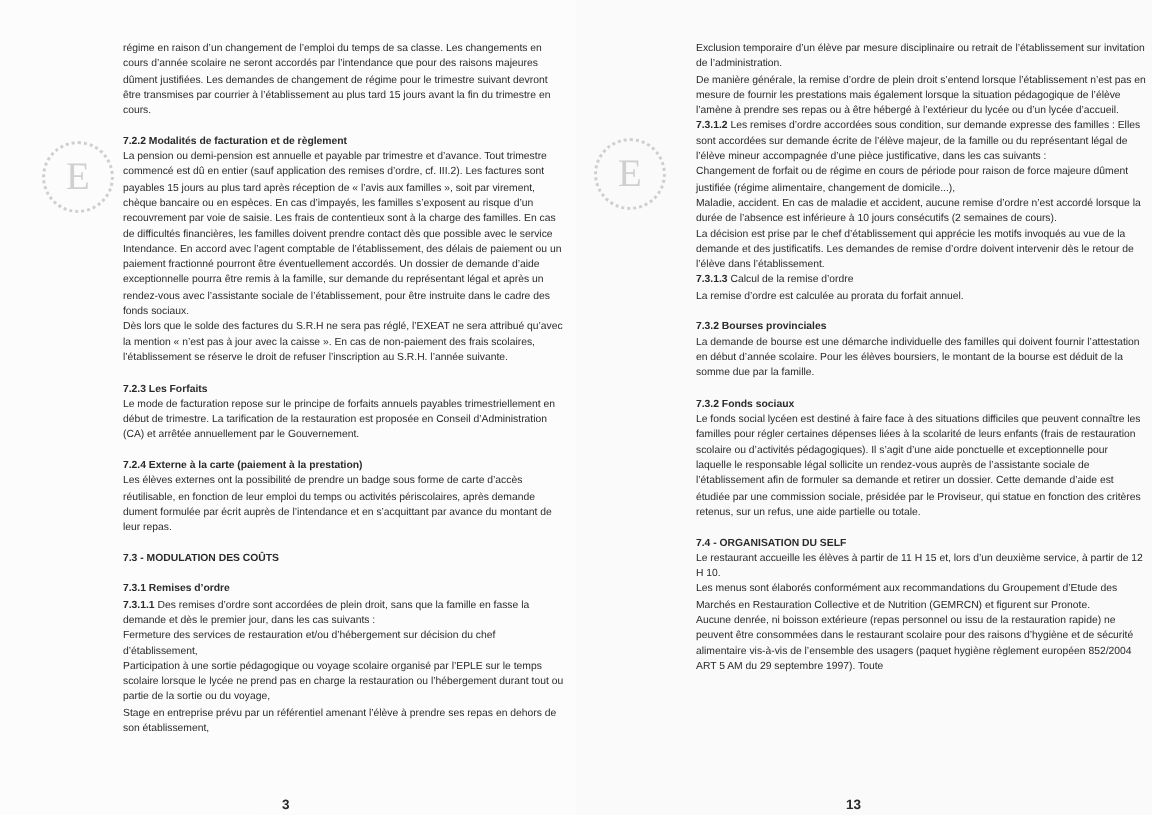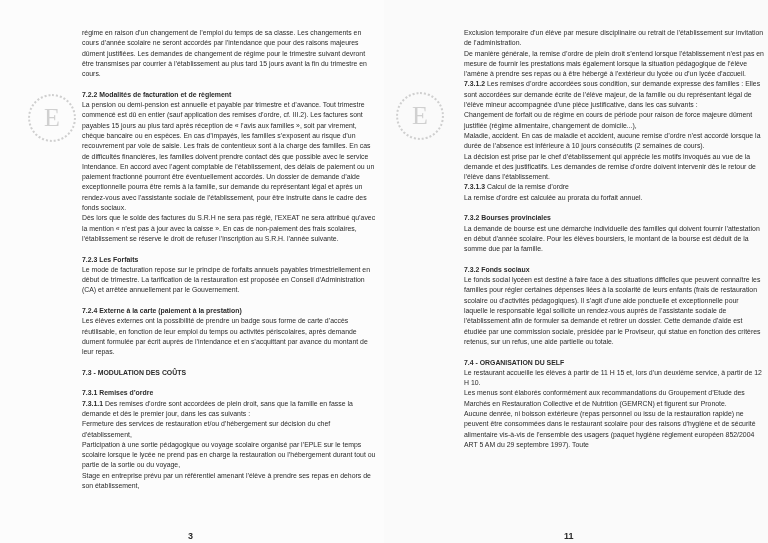--- a/index.html
+++ b/index.html
@@ -73,14 +73,14 @@
       <p>La demande de bourse est une démarche individuelle des familles qui doivent fournir l’attestation en début d’année scolaire. Pour les élèves boursiers, le montant de la bourse est déduit de la somme due par la famille.</p>
       <div class="gap"></div>
       <p class="h">7.3.2 Fonds sociaux</p>
       <p>Le fonds social lycéen est destiné à faire face à des situations difficiles que peuvent connaître les familles pour régler certaines dépenses liées à la scolarité de leurs enfants (frais de restauration scolaire ou d’activités pédagogiques). Il s’agit d’une aide ponctuelle et exceptionnelle pour laquelle le responsable légal sollicite un rendez-vous auprès de l’assistante sociale de l’établissement afin de formuler sa demande et retirer un dossier. Cette demande d’aide est étudiée par une commission sociale, présidée par le Proviseur, qui statue en fonction des critères retenus, sur un refus, une aide partielle ou totale.</p>
       <div class="gap"></div>
       <p class="h">7.4 - ORGANISATION DU SELF</p>
       <p>Le restaurant accueille les élèves à partir de 11 H 15 et, lors d’un deuxième service, à partir de 12 H 10.</p>
       <p>Les menus sont élaborés conformément aux recommandations du Groupement d’Etude des Marchés en Restauration Collective et de Nutrition (GEMRCN) et figurent sur Pronote.</p>
       <p>Aucune denrée, ni boisson extérieure (repas personnel ou issu de la restauration rapide) ne peuvent être consommées dans le restaurant scolaire pour des raisons d’hygiène et de sécurité alimentaire vis-à-vis de l’ensemble des usagers (paquet hygiène règlement européen 852/2004 ART 5 AM du 29 septembre 1997). Toute</p>
     </div>
-  <div class="pnum">11</div>
+  <div class="pnum">13</div>
 </div>
 
 </body></html>

